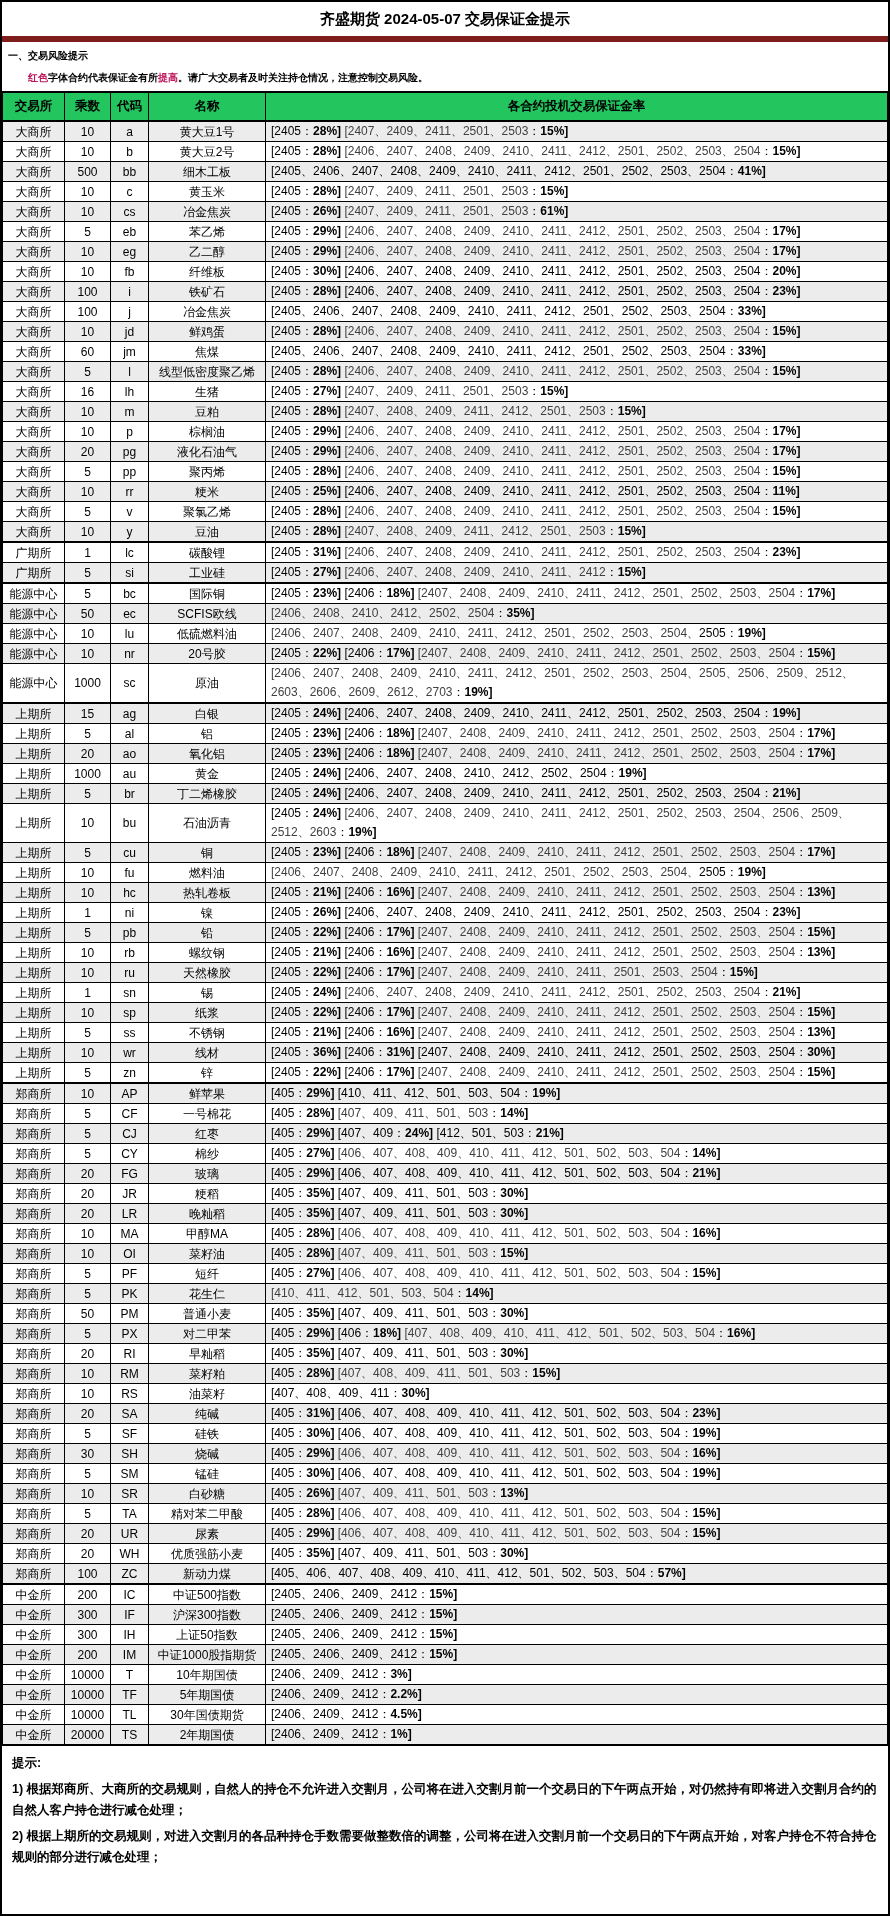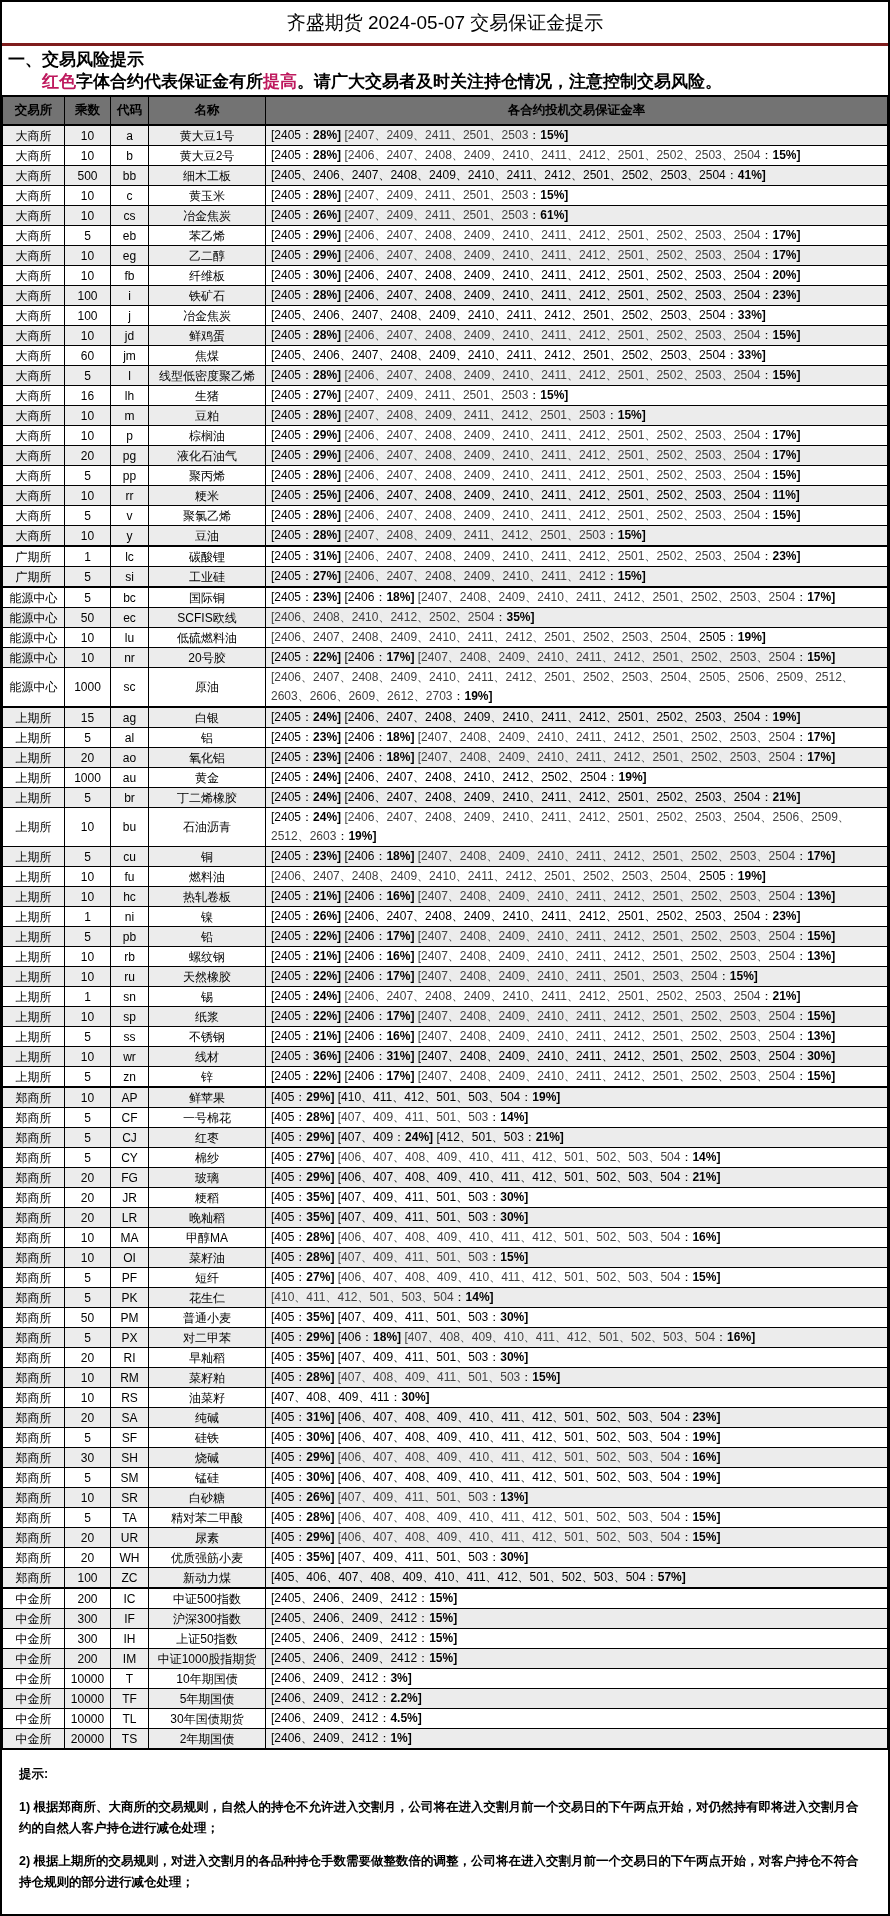--- a/index.html
+++ b/index.html
@@ -5,46 +5,46 @@
   * { box-sizing: border-box; }
   html,body { margin:0; padding:0; background:#fff; }
   body {
     width:890px; height:1916px;
     font-family:"Liberation Sans","DejaVu Sans",sans-serif;
     color:#000;
     border:2px solid #000;
     overflow:hidden;
   }
   .title {
-    text-align:center; font-weight:normal; font-size:19px;
-    padding:8px 0 7px; border-bottom:3px solid #7f1d1d;
+    text-align:center; font-weight:bold; font-size:15px;
+    padding:8px 0 7px; border-bottom:6px solid #7f1d1d;
   }
-  .intro { font-weight:bold; font-size:17px; line-height:22px; padding:3px 6px 2px 6px; }
+  .intro { font-weight:bold; font-size:10px; line-height:22px; padding:3px 6px 2px 6px; }
   .intro p { margin:0; }
   .intro p.ind { text-indent:2em; }
   .red { color:#be185d; }
   table { width:100%; border-collapse:collapse; table-layout:fixed; font-size:12px; }
   col.c1{width:62px} col.c2{width:46px} col.c3{width:38px} col.c4{width:117px}
   th {
     border:1px solid #000; border-top:2px solid #000; border-bottom:2px solid #000;
-    font-size:12.5px; font-weight:bold; background:#737373; padding:5px 0; text-align:center;
+    font-size:12.5px; font-weight:bold; background:#22c55e; padding:5px 0; text-align:center;
   }
   td {
     border:1px solid #000; padding:0 2px; line-height:18px; height:19px;
     text-align:center; white-space:nowrap; overflow:hidden;
   }
   td.c-margin { text-align:left; padding:0 5px; white-space:normal; line-height:19px; }
   tr.stripe td { background:#ececec; }
   tr.sec td { border-top:2.5px solid #000; }
   tbody tr:last-child td { border-bottom:2px solid #000; }
   .s-k { color:#000; }
   .s-kb { color:#000; font-weight:bold; }
   .s-b { color:#404040; }
   .notes { font-weight:bold; font-size:12.5px; line-height:21.5px; padding:3px 6px 0 6px; }
-  .notes p { margin:11px; }
+  .notes p { margin:4px; }
 </style>
 </head>
 <body>
 
 <div class="title">齐盛期货 2024-05-07 交易保证金提示</div>
 
 <div class="intro">
   <p>一、交易风险提示</p>
   <p class="ind"><span class="red">红色</span><span>字体合约代表保证金有所</span><span class="red">提高</span><span>。请广大交易者及时关注持仓情况，注意控制交易风险。</span></p>
 </div>

